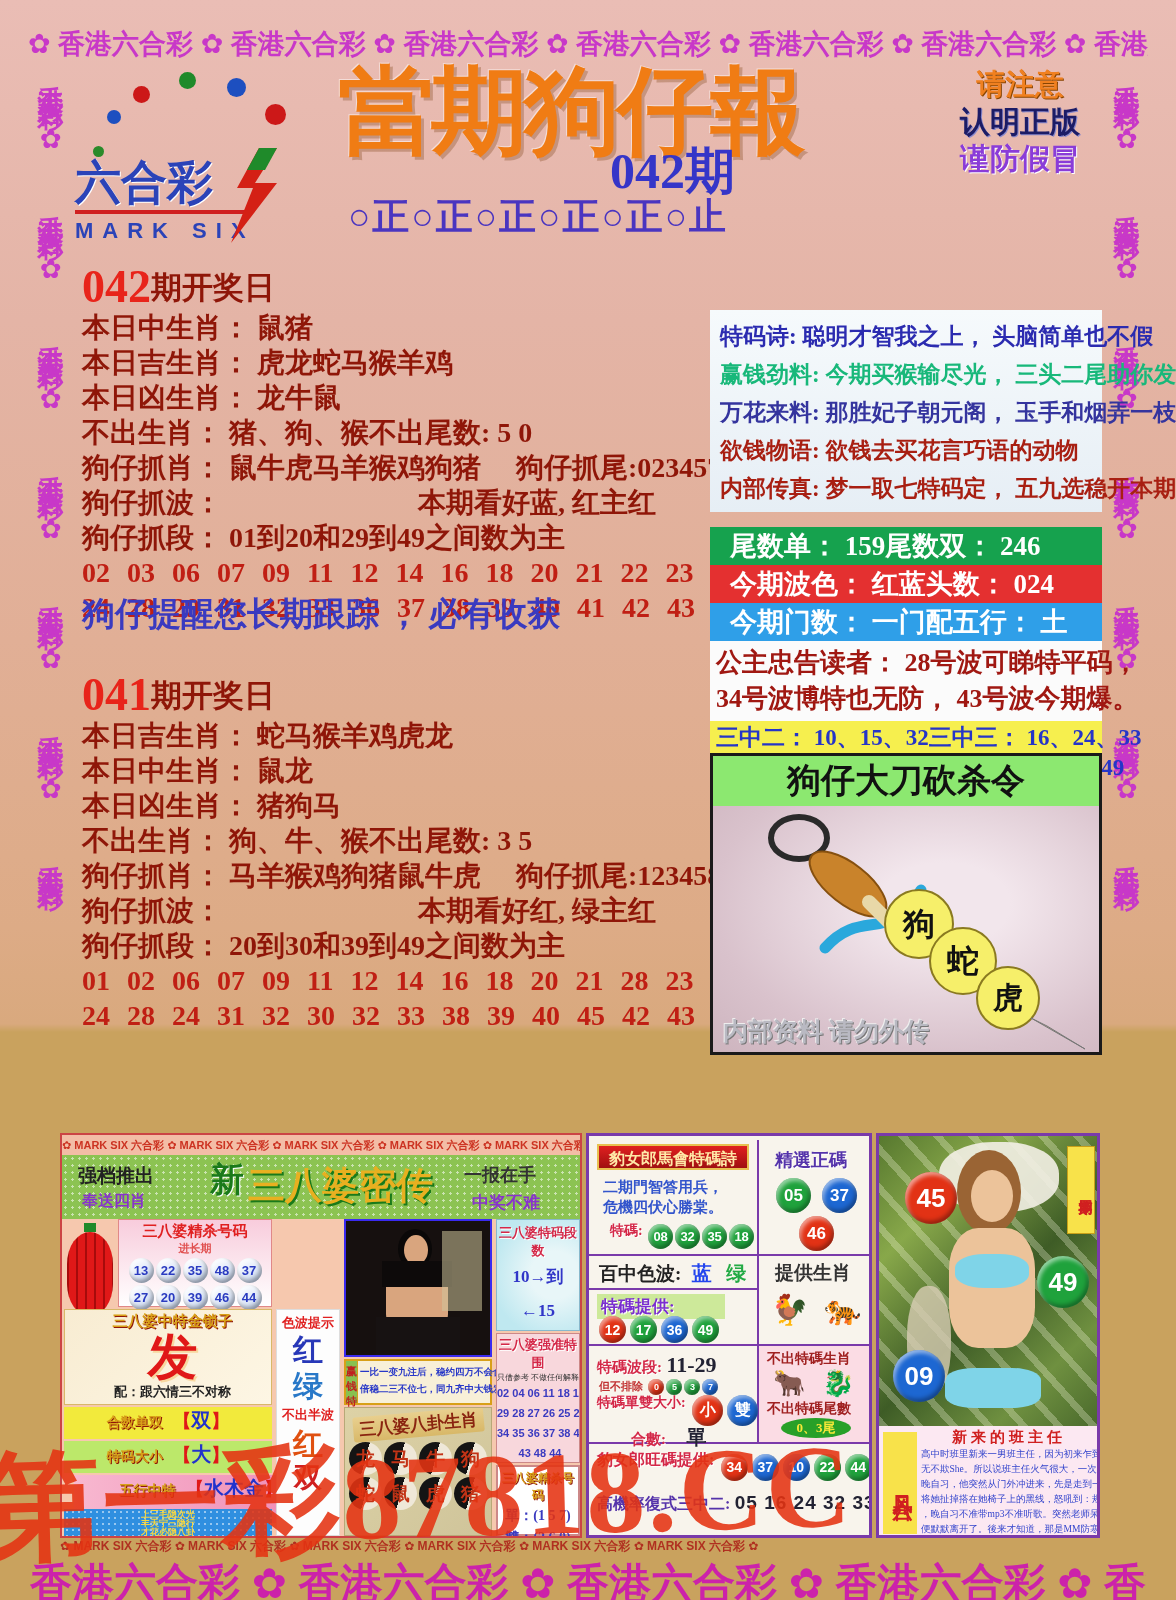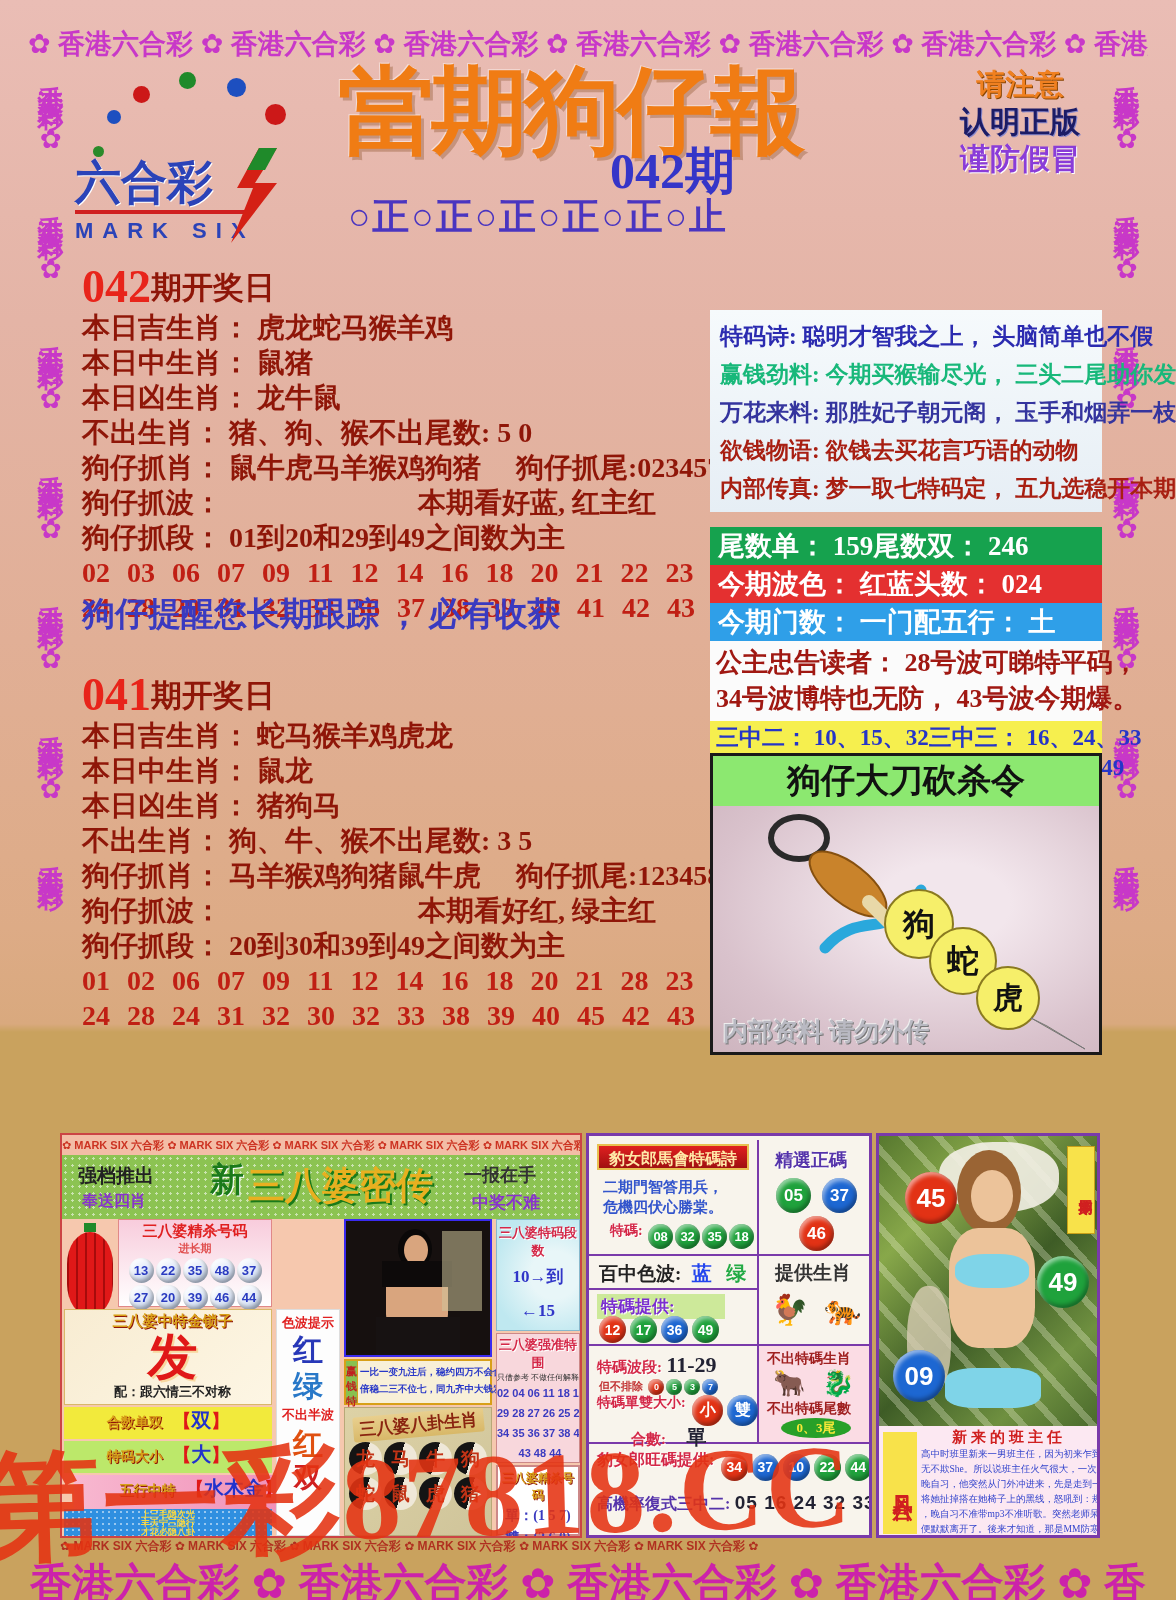--- a/index.html
+++ b/index.html
@@ -14,21 +14,21 @@
   .vborder{writing-mode:vertical-rl;text-orientation:upright;font-size:26px;letter-spacing:5px;line-height:38px;}
   
   .ln{font-size:28px;line-height:35px;font-weight:bold;color:#8f1608;white-space:pre;}
   .numrow{font-size:28px;line-height:35px;font-weight:bold;color:#c01f14;word-spacing:10px;white-space:pre;}
   .secnum{font-size:46px;color:#e8241a;font-weight:bold;vertical-align:-4px;}
   .secsuf{font-size:31px;color:#8f1608;font-weight:bold;}
   
   .pl{font-size:23px;font-weight:bold;line-height:38px;white-space:nowrap;}
   .pl1{color:#2b2bb0}.pl2{color:#18b87a}.pl3{color:#34349e}.pl4{color:#a81f12}
   
-  .bar{height:38px;line-height:38px;color:#fff;font-weight:bold;font-size:27px;white-space:nowrap;padding-left:8px;}
+  .bar{height:38px;line-height:38px;color:#fff;font-weight:bold;font-size:27px;white-space:nowrap;padding-left:20px;}
   
   .ball{display:inline-flex;align-items:center;justify-content:center;border-radius:50%;color:#fff;font-weight:bold;
     box-shadow:inset -2px -3px 4px rgba(0,0,0,.35),inset 2px 3px 4px rgba(255,255,255,.55);}
   .ball.red{background:#e23215}.ball.green{background:#1fa23c}.ball.blue{background:#1d67d2}
   .ball.lite{background:linear-gradient(145deg,#ffffff,#c9d9f5);color:#2a3bc0}
   .b24{width:25px;height:25px;font-size:13px;margin:0 1px;}
   .b26{width:27px;height:27px;font-size:14px;margin:0 2px;}
   .b30{width:31px;height:31px;font-size:16px;margin:0 2px;}
   .b34{width:35px;height:35px;font-size:17px;margin:0 3px;}
   .b48{width:52px;height:52px;font-size:26px;}
@@ -80,22 +80,22 @@
     <div style="font-size:30px;color:#1c1c66;text-shadow:1px 1px 0 #8888cc;">认明正版</div>
     <div style="font-size:30px;color:#8a3cd8;text-shadow:1px 1px 0 #fff;">谨防假冒</div>
   </div>
 
   <div class="abs kai bd" style="left:348px;top:192px;font-size:37px;color:#4a35c0;letter-spacing:2px;">○正○正○正○正○正○止</div>
 
   <div class="abs kai" style="left:82px;top:260px;width:635px;">
     <div style="height:50px;">
       <span class="secnum">042</span><span class="secsuf">期开奖日</span>
     </div>
+    <div class="ln">本日中生肖： 鼠猪</div>
     <div class="ln">本日吉生肖： 虎龙蛇马猴羊鸡</div>
-    <div class="ln">本日中生肖： 鼠猪</div>
     <div class="ln">本日凶生肖： 龙牛鼠</div>
     <div class="ln">不出生肖： 猪、狗、猴不出尾数: 5 0</div>
     <div class="ln">狗仔抓肖： 鼠牛虎马羊猴鸡狗猪　 狗仔抓尾:023457</div>
     <div class="ln">狗仔抓波：　　　　　　　本期看好蓝, 红主红</div>
     <div class="ln">狗仔抓段： 01到20和29到49之间数为主</div>
     <div class="numrow">02 03 06 07 09 11 12 14 16 18 20 21 22 23 24</div>
     <div class="numrow">24 28 29 31 32 33 36 37 38 39 40 41 42 43 47</div>
   </div>
 
   <div class="abs kai bd" style="left:82px;top:592px;font-size:33px;color:#3a3ac0;">狗仔提醒您长期跟踪 ， 必有收获</div>

